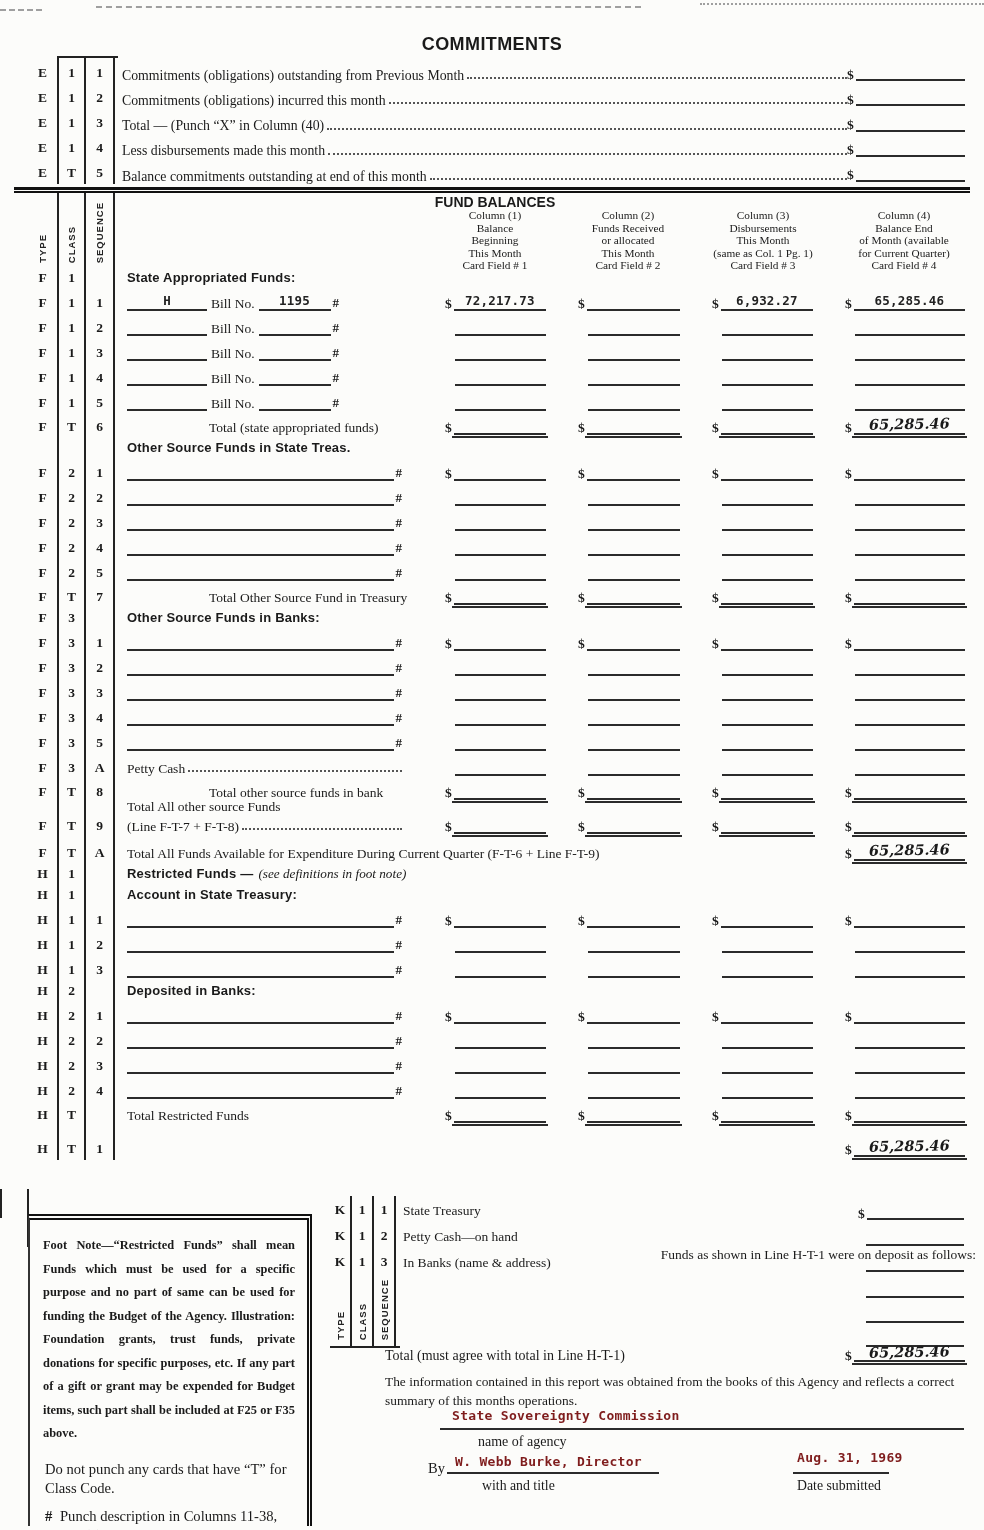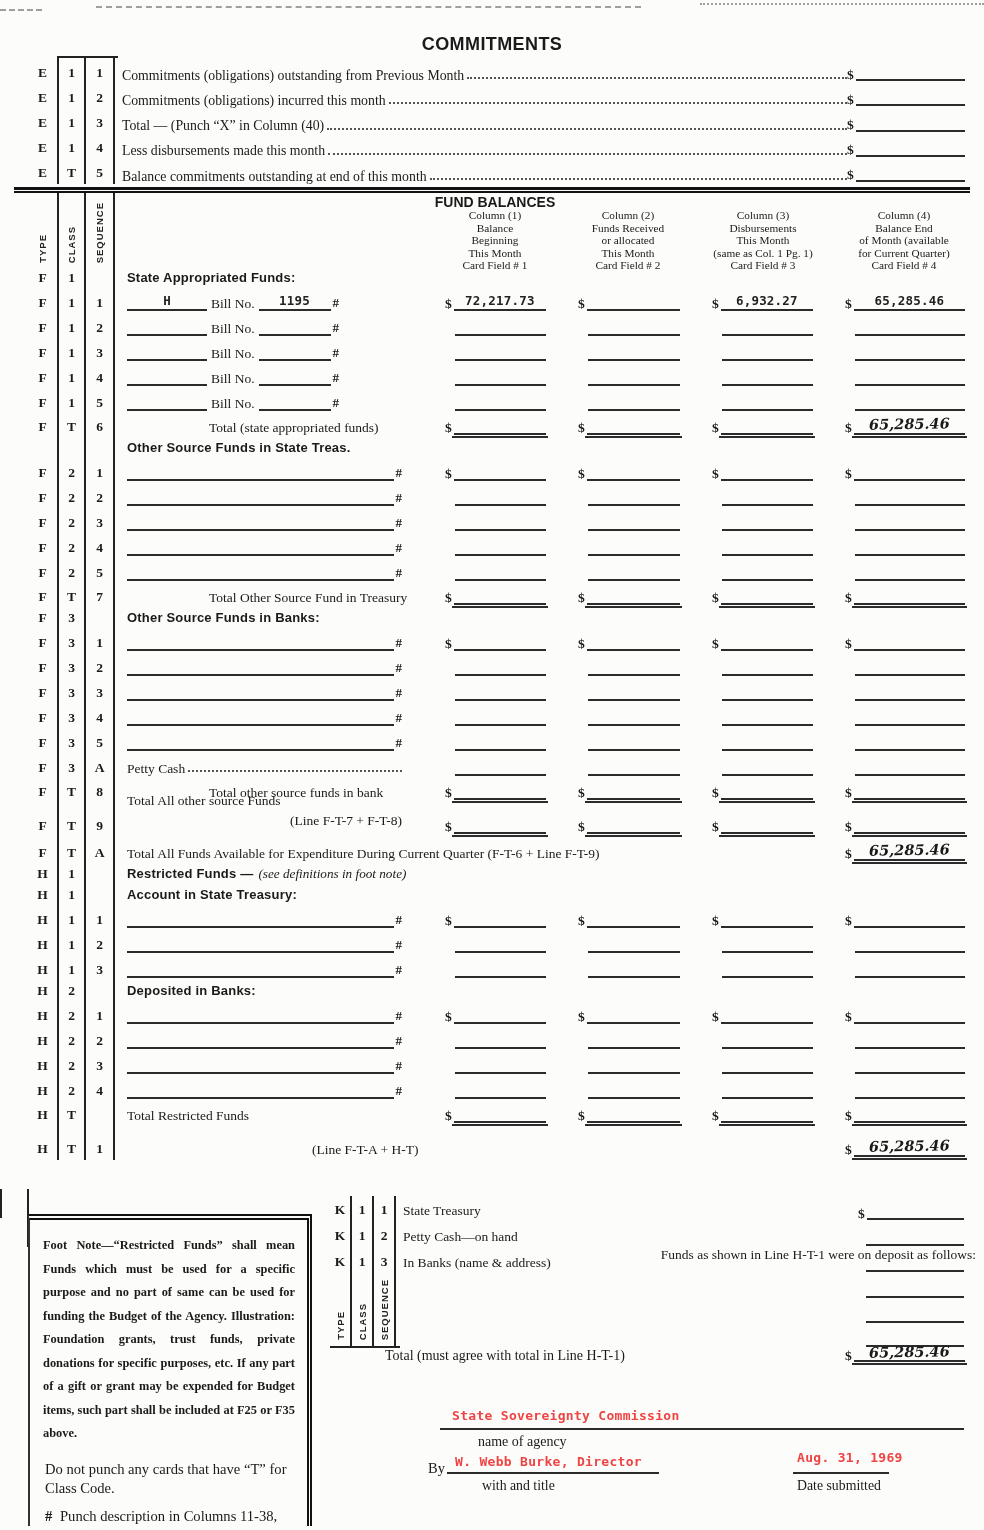--- a/index.html
+++ b/index.html
@@ -69,21 +69,21 @@
   .bh{font-family:"Liberation Sans", sans-serif; font-weight:700; font-size:13px; letter-spacing:.2px;}
   .mixrest{font-size:13.2px; padding-left:5px;font-style:italic;}
   .u{border-bottom:2px solid #2b2b2b; display:inline-flex; justify-content:center;
      align-items:flex-end; height:14px;}
   .u1{width:80px;} .u2w{width:72px;} .uflex{flex:1;}
   .billtxt{padding:0 4px; white-space:nowrap;}
   .punch{font-weight:700; padding-left:2px; font-size:13px;}
   .lead2{flex:1; border-bottom:2px dotted #555; margin:0 0 4px 3px; height:2px;}
   .tind{padding-left:82px;}
   .stack{display:flex; flex-direction:column; width:100%;}
-  .l2flex{display:flex; align-items:flex-end; margin-top:5px;flex-direction:column;}
+  .l2flex{display:flex; align-items:flex-end; margin-top:5px;}
   .l2ind{padding-left:185px; margin-top:3px;}
   .mc{position:absolute; bottom:3px; display:flex; align-items:flex-end;}
   .mc1{left:445px; width:101px;} .mc2{left:578px; width:102px;}
   .mc3{left:712px; width:101px;} .mc4{left:845px; width:120px;}
   .mc .vline{flex:1; border-bottom:2px solid #2b2b2b; display:flex;
              justify-content:center; align-items:flex-end; min-height:3px;}
   .mc.nodol .vline{margin-left:10px;}
   .vline.dblu{position:relative;}
   .vline.dblu::after{content:""; position:absolute; left:-2px; right:-2px; bottom:-5px;
                      border-top:2px solid #2b2b2b;}
@@ -130,21 +130,21 @@
   .by-label{position:absolute; left:428px; top:264px; font-size:14.5px;}
   .signer-line{position:absolute; left:447px; top:262px; width:212px; height:16px;
                border-bottom:2px solid #2b2b2b;}
   .signer-name{position:absolute; left:455px; top:258px;}
   .signer-cap{position:absolute; left:482px; top:282px; font-size:13.8px;}
   .date-val{position:absolute; left:797px; top:254px;}
   .date-line{position:absolute; left:793px; top:262px; width:96px; height:16px;
              border-bottom:2px solid #2b2b2b;}
   .date-cap{position:absolute; left:797px; top:282px; font-size:13.8px;}
   .tw{font-family:"DejaVu Sans Mono", monospace; font-weight:700; font-size:13px;
-      letter-spacing:.3px; color:#ef4444; white-space:nowrap;}
+      letter-spacing:.3px; color:#7f1d1d; white-space:nowrap;}
 </style>
 </head>
 <body>
 
 <div class="page">
   <div class="sl sl1"></div>
   <div class="sl sl2"></div>
   <div class="sl sl3"></div>
 
   <div class="title-commitments">COMMITMENTS</div>
@@ -979,21 +979,20 @@
           <span class="dol">$</span>
           <span class="vline dblu"></span>
         </div>
       </div>
       <div class="f-row h-wide2">
         <div class="cc t">H</div>
         <div class="cc c">T</div>
         <div class="cc s">1</div>
         <div class="f-desc wide">
           <div class="stack">
-            <div class="l2ind">(Line F-T-A + H-T)</div>
           </div>
         </div>
         <div class="mc mc4">
           <span class="dol">$</span>
           <span class="vline dblu">
             <span class="val hand">65,285.46</span>
           </span>
         </div>
       </div>
       <div class="f-row h-note">
@@ -1074,20 +1073,21 @@
       </div>
 
     <div class="total-label">Total (must agree with total in Line H-T-1)</div>
     <div class="total-val">
       <span class="dol">$</span>
       <span class="vline dblu">
         <span class="val hand">65,285.46</span>
       </span>
     </div>
 
+    <div class="cert-text">The information contained in this report was obtained from the books of this Agency and reflects a correct summary of this months operations.</div>
 
     <div class="agency-line"></div>
     <div class="agency-name tw">State Sovereignty Commission</div>
     <div class="agency-cap">name of agency</div>
 
     <div class="by-label">By</div>
     <div class="signer-line"></div>
     <div class="signer-name tw">W. Webb Burke, Director</div>
     <div class="signer-cap">with and title</div>
 

